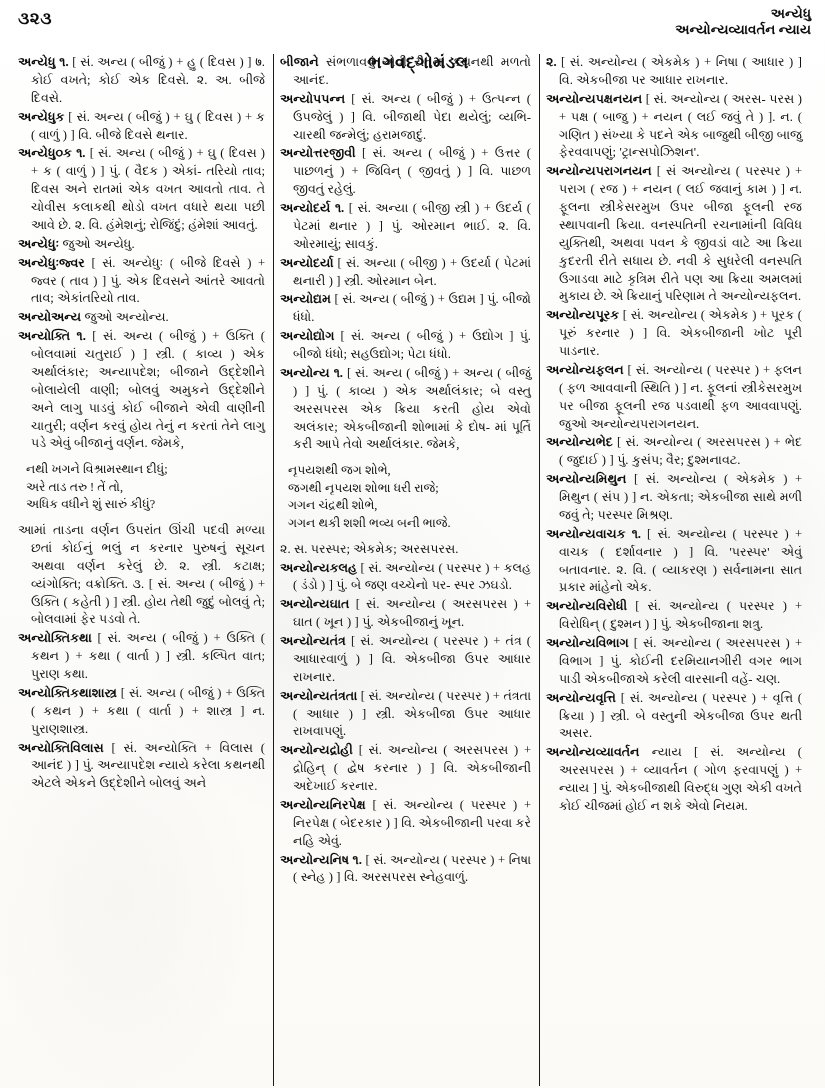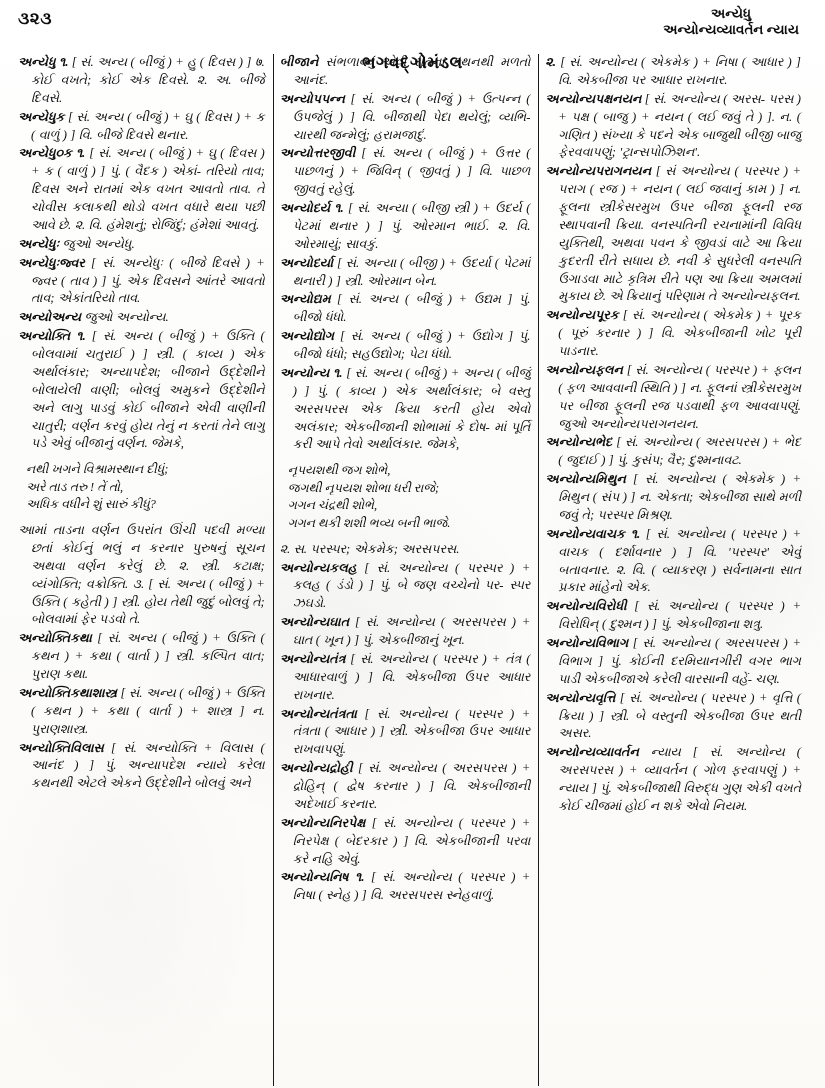--- a/index.html
+++ b/index.html
@@ -15,48 +15,47 @@
   .paper-noise{
     position:absolute;inset:0;
     background:
       radial-gradient(ellipse 240px 200px at 700px 560px, rgba(0,0,0,0.045), rgba(0,0,0,0) 70%),
       radial-gradient(ellipse 300px 260px at 330px 640px, rgba(0,0,0,0.035), rgba(0,0,0,0) 72%),
       radial-gradient(ellipse 200px 300px at 120px 900px, rgba(0,0,0,0.02), rgba(0,0,0,0) 70%),
       linear-gradient(180deg,#ffffff 0%,#fcfcfa 40%,#fbfaf7 100%);
     pointer-events:none;
     z-index:0;
   }
-  .page{position:relative;z-index:2;width:825px;height:936px;box-sizing:border-box;padding:6px 20px 0 8px;}
+  .page{position:relative;z-index:2;width:825px;height:936px;box-sizing:border-box;padding:6px 8px 0 8px;}
 
   
   .head{
     position:relative;height:46px;
     display:flex;align-items:flex-start;justify-content:space-between;
   }
   .head-left{
     font-weight:700;font-size:17px;letter-spacing:.5px;
     padding-left:10px;padding-top:3px;
   }
   .head-center{
     position:absolute;left:12px;right:0;top:3px;
     text-align:center;font-weight:700;font-size:17px;letter-spacing:.5px;margin-top:44px;
   }
   .head-right{
-    text-align:center;font-size:13.5px;line-height:1.22;
+    text-align:right;font-size:13.5px;line-height:1.22;
     padding-right:6px;font-weight:700;z-index:3;
   }
   .head-right .hr1{display:block;}
   .head-right .hr2{display:block;}
 
   
   .cols{
     display:flex;
     height:1032px;
     margin-top:2px;
-    font-style:italic;
   }
   .col{
     width:266px;
     box-sizing:border-box;
     padding:0 8px 0 6px;
     font-size:12.6px;
     line-height:1.42;
     overflow:hidden;
   }
   .col.rule-r{border-right:1.6px solid #1a1a1a;}

